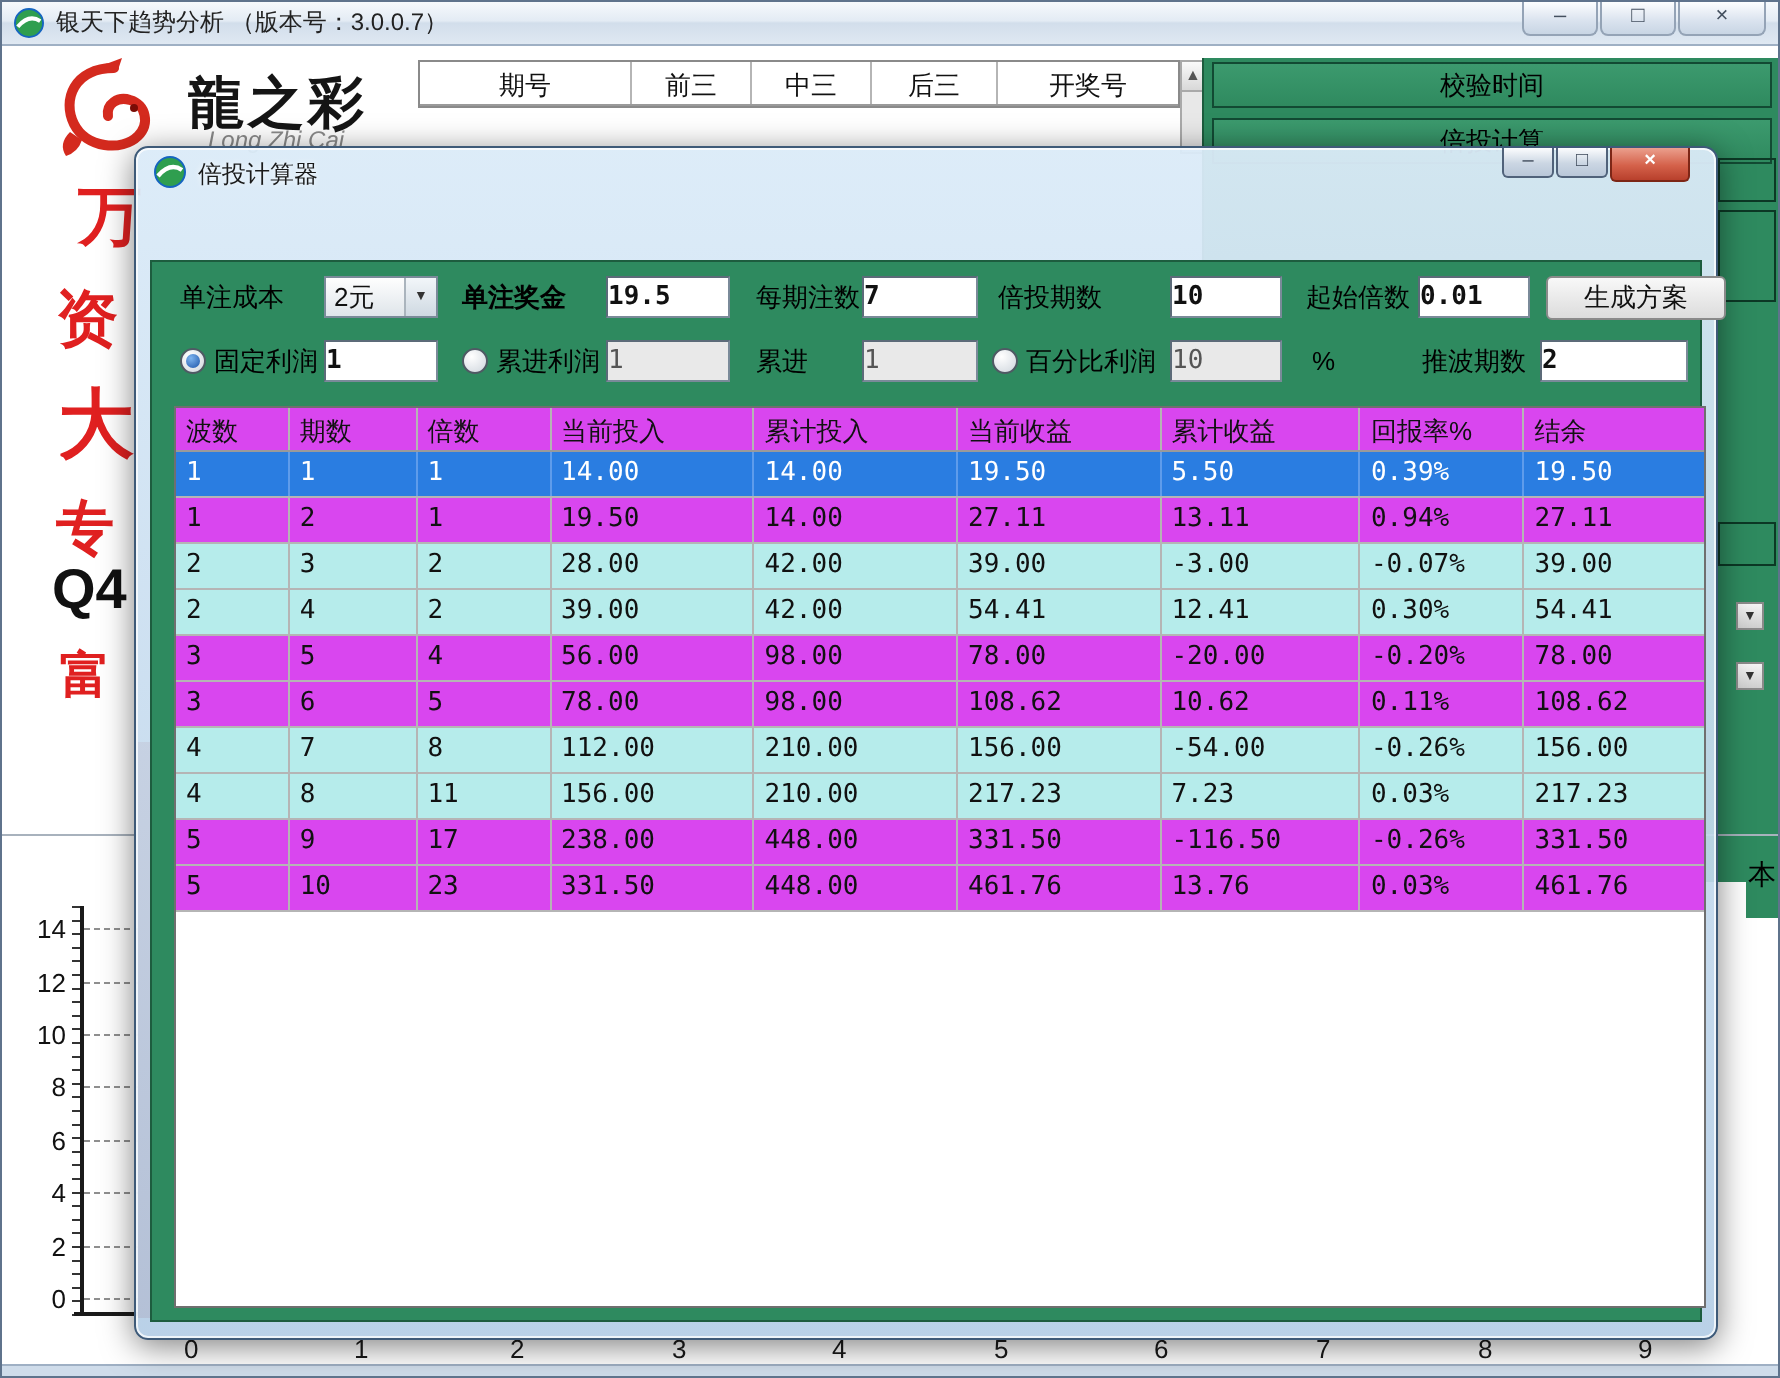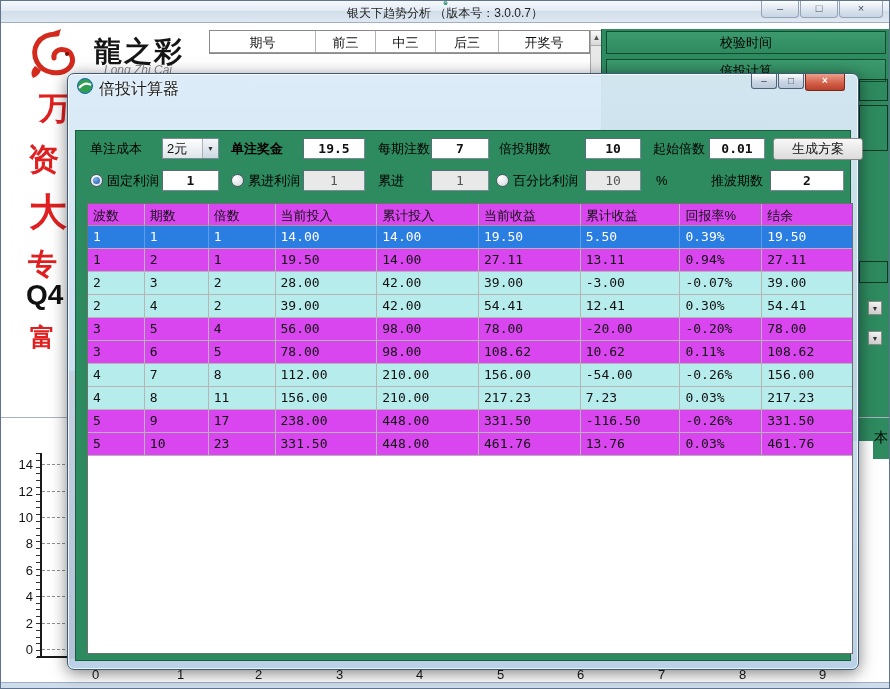--- a/index.html
+++ b/index.html
@@ -5,21 +5,21 @@
   * { margin:0; padding:0; box-sizing:border-box; }
   html,body { width:890px; height:689px; }
   body { font-family:"Liberation Sans","DejaVu Sans",sans-serif; font-size:13px; color:#111; }
 
   .screen { position:relative; width:890px; height:689px; background:#fff;
             border:1px solid #5f738c; overflow:hidden; }
 
   
   .titlebar { position:absolute; left:0; top:0; width:100%; height:22px;
     background:linear-gradient(180deg,#f6f9fc 0%,#e3ebf4 45%,#d2deeb 50%,#dfe8f2 100%);
-    border-bottom:1px solid #9fb0c4; display:flex; align-items:center;flex-direction:column; }
+    border-bottom:1px solid #9fb0c4; display:flex; align-items:center; }
   .app-icon { width:15px; height:15px; margin:0 6px 0 6px; }
   .titlebar .title { font-size:12px; color:#222; }
   .cap-group { position:absolute; right:6px; top:0; display:flex; }
   .cap-btn { width:38px; height:17px; border:1px solid #94a3b6; border-top:none;
     border-radius:0 0 4px 4px; background:linear-gradient(180deg,#fdfeff,#d9e2ee 60%,#c8d5e4);
     color:#44505f; font-size:11px; line-height:15px; text-align:center; margin-left:1px; cursor:default; }
   .cap-btn.close { width:44px; }
 
   
   .brand-name { position:absolute; left:93px; top:32px; font-size:28px; font-weight:bold; color:#151515; letter-spacing:2px; }
@@ -90,33 +90,33 @@
   .bottom-band { position:absolute; left:0; top:681px; width:890px; height:8px; background:#cfdcea; border-top:1px solid #9fb0c4; }
   .red-strip { position:absolute; left:68px; top:370px; width:10px; height:288px; background:#c0504d; z-index:5; }
 
   
   .dialog { position:absolute; left:66px; top:72px; width:792px; height:597px; z-index:10;
     border-radius:7px; border:1px solid #3e5a78;
     background:linear-gradient(180deg,rgba(219,235,248,.95),rgba(178,204,229,.9));
     box-shadow:0 3px 16px rgba(0,0,0,.5), inset 0 0 0 1px rgba(255,255,255,.75); }
   .dlg-titlebar { position:absolute; left:0; top:0; width:100%; height:24px; }
   .dlg-icon { position:absolute; left:9px; top:4px; width:16px; height:16px; }
-  .dlg-title { position:absolute; left:31px; top:5px; font-size:16px; color:#1a1a1a; text-shadow:0 0 3px #fff; }
+  .dlg-title { position:absolute; left:31px; top:5px; font-size:12px; color:#1a1a1a; text-shadow:0 0 3px #fff; }
   .dlg-caps { position:absolute; right:13px; top:0; display:flex; }
   .dlg-cap { height:15px; width:26px; border:1px solid #50627a; border-top:none; border-radius:0 0 3px 3px;
     background:linear-gradient(180deg,#fcfdfe,#cbd6e3 55%,#b9c7d8); color:#3c4858; font-size:10px;
     line-height:13px; text-align:center; margin-left:1px; cursor:default; }
   .dlg-cap.close { width:40px; height:17px; color:#fff; font-weight:bold;
     background:linear-gradient(180deg,#eb9f8d,#d4614a 55%,#b8402c); border-color:#7d2616; }
   .dlg-content { position:absolute; left:7px; right:7px; top:24px; bottom:8px;
     background:#2e8a5f; border:1px solid #1d5c3e;margin-top:32px; }
 
   .f-label { position:absolute; height:22px; line-height:22px; color:#000; font-size:13px; }
   .f-input { position:absolute; height:21px; background:#fff; border:1px solid #7a8a99;
-    border-top-color:#5c6b79; border-left-color:#5c6b79; text-align:center; font-weight:bold;
+    border-top-color:#5c6b79; border-left-color:#5c6b79; font-weight:bold;
     font-size:13px; font-family:"DejaVu Sans Mono",monospace; padding-top:2px; }
   .f-input.disabled { background:#e9e9e9; color:#555; font-weight:normal; }
   .combo { position:absolute; height:21px; background:linear-gradient(180deg,#fefefe,#dfe5ea);
     border:1px solid #7a8a99; display:flex; align-items:center; }
   .combo .cv { flex:1; padding-left:4px; font-size:13px; }
   .combo .ca { width:16px; height:100%; border-left:1px solid #aab4bd;
     background:linear-gradient(180deg,#f2f6f9,#cfd9e2); font-size:7px; text-align:center; line-height:19px; color:#333; }
   .gen-btn { position:absolute; height:22px; background:linear-gradient(180deg,#f8f8f8,#dcdcdc);
     border:1px solid #8a8a8a; border-radius:3px; text-align:center; line-height:20px; font-size:13px; cursor:default; }
   .radio { position:absolute; width:13px; height:13px; border-radius:50%;

